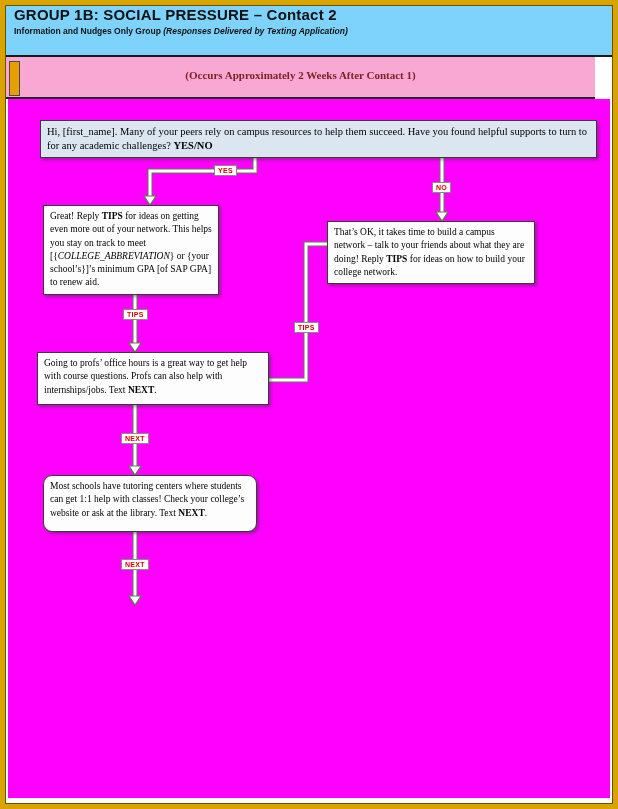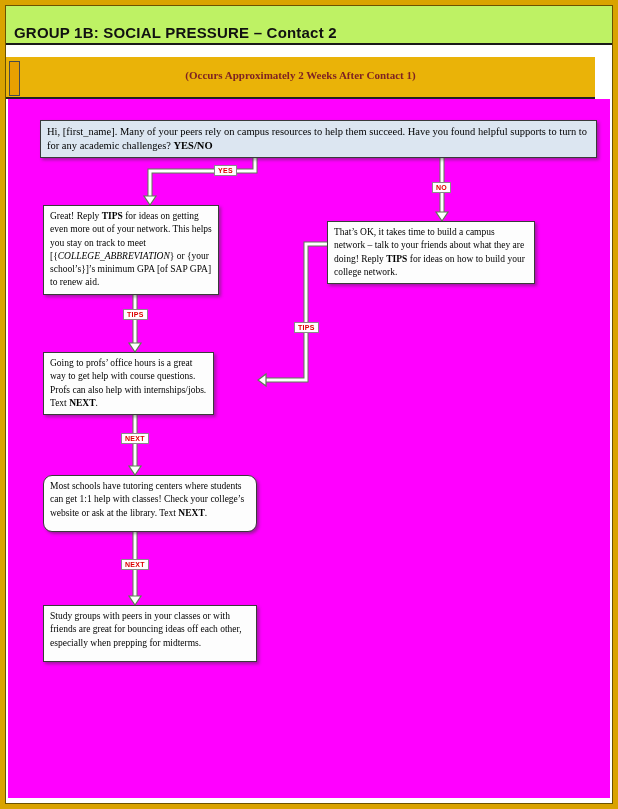--- a/index.html
+++ b/index.html
@@ -8,40 +8,40 @@
     width:618px;height:809px;
     box-sizing:border-box;
     background:#ffffff;
     border:5px solid #D9A300;
     box-shadow:inset 0 0 0 1px #6b5200;
     overflow:hidden;
     font-family:"Liberation Sans",sans-serif;
   }
   
   .header{
-    position:absolute;left:1px;right:1px;top:1px;height:39px;
-    background:#bef264;
+    position:absolute;left:1px;right:1px;top:1px;height:51px;
+    background:#7dd3fc;
     border-bottom:2px solid #1a1a1a;
-    padding:18px 8px 0 8px;
+    padding:0 8px 0 8px;
     box-sizing:border-box;
   }
   .header .title{
     font-size:15px;font-weight:bold;color:#111;
     font-family:"Liberation Sans",sans-serif;
     letter-spacing:0.2px;
   }
   .header .subtitle{
     font-size:8.5px;font-weight:bold;color:#111;margin-top:3px;
     font-family:"Liberation Sans",sans-serif;
   }
   .header .subtitle .i{font-style:italic;}
   
   .band{
     position:absolute;left:1px;right:18px;top:52px;height:42px;
-    background:#eab308;
+    background:#f9a8d4;
     border-bottom:2px solid #222;
     box-sizing:border-box;
   }
   .band .gold-stripe{
     position:absolute;left:3px;top:4px;width:9px;height:33px;
     background:#E8A000;border:1px solid #4a4a4a;
   }
   .band .band-text{
     position:absolute;left:0;right:0;top:12px;
     text-align:center;
@@ -89,20 +89,21 @@
   .conn-inner{fill:none;stroke:#ffffff;stroke-width:3;stroke-linejoin:miter;}
   .arrowhead{fill:#ffffff;stroke:#5E7D55;stroke-width:1.2;}
 </style>
 </head>
 <body>
 
 <div class="page">
 
   <div class="header">
     <div class="title">GROUP 1B: SOCIAL PRESSURE – Contact 2</div>
+    <div class="subtitle"><span>Information and Nudges Only Group </span><span class="i">(Responses Delivered by Texting Application)</span></div>
   </div>
 
   <div class="band">
     <div class="gold-stripe"></div>
     <div class="band-text">(Occurs Approximately 2 Weeks After Contact 1)</div>
   </div>
 
   <div class="canvas"></div>
 
   <svg class="connectors" viewBox="0 0 618 809" xmlns="http://www.w3.org/2000/svg">
@@ -143,31 +144,28 @@
   </div>
 
   <div class="node" style="left:38px;top:200px;width:176px;min-height:77px;">
     <span>Great! Reply </span><span class="b">TIPS</span><span> for ideas on getting even more out of your network. This helps you stay on track to meet [{</span><span class="i">COLLEGE_ABBREVIATION</span><span>} or {your school’s}]’s minimum GPA [of SAP GPA] to renew aid.</span>
   </div>
 
   <div class="node" style="left:322px;top:216px;width:208px;min-height:46px;">
     <span>That’s OK, it takes time to build a campus network – talk to your friends about what they are doing! Reply </span><span class="b">TIPS</span><span> for ideas on how to build your college network.</span>
   </div>
 
-  <div class="node" style="left:38px;top:347px;width:171px;min-height:53px;">
+  <div class="node" style="left:32px;top:347px;width:232px;min-height:53px;">
     <span>Going to profs’ office hours is a great way to get help with course questions. Profs can also help with internships/jobs. Text </span><span class="b">NEXT</span><span>.</span>
   </div>
 
   <div class="node" style="left:38px;top:470px;width:214px;min-height:57px;border-radius:9px;">
     <span>Most schools have tutoring centers where students can get 1:1 help with classes! Check your college’s website or ask at the library. Text </span><span class="b">NEXT</span><span>.</span>
   </div>
 
-  <div class="node" style="left:38px;top:600px;width:214px;min-height:57px;">
-    <span>Study groups with peers in your classes or with friends are great for bouncing ideas off each other, especially when prepping for midterms.</span>
-  </div>
 
   <div class="clabel" style="left:209px;top:160px;">YES</div>
   <div class="clabel" style="left:427px;top:177px;">NO</div>
   <div class="clabel" style="left:118px;top:304px;">TIPS</div>
   <div class="clabel" style="left:289px;top:317px;">TIPS</div>
   <div class="clabel" style="left:116px;top:428px;">NEXT</div>
   <div class="clabel" style="left:116px;top:554px;">NEXT</div>
 
 </div>
 

